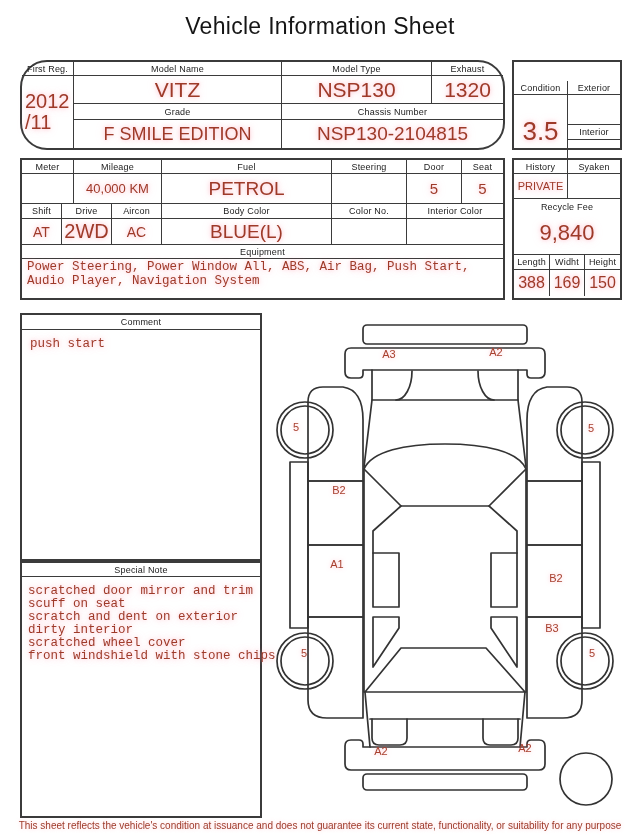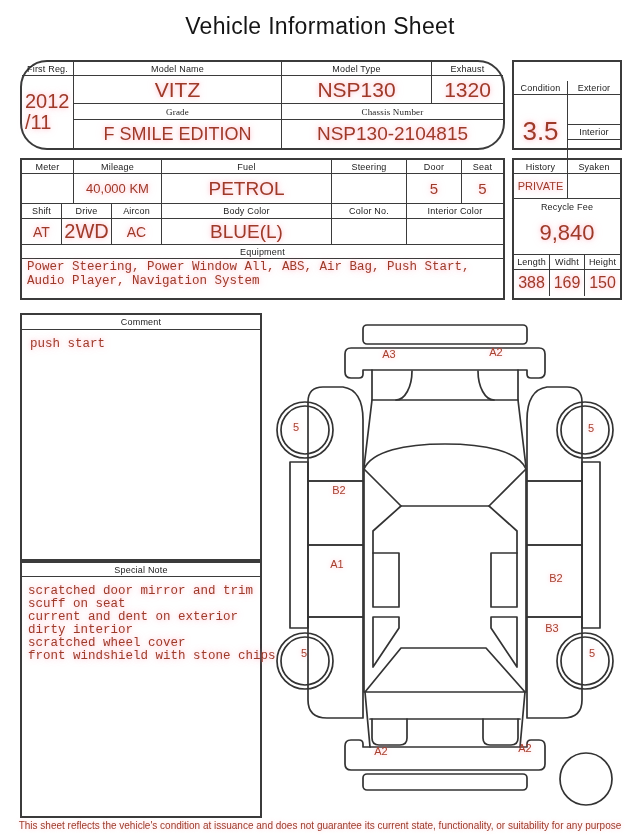--- a/index.html
+++ b/index.html
@@ -56,21 +56,21 @@
         <div class="row bb" style="height:14px;">
           <div class="cell hdr br" style="width:208px;">Model Name</div>
           <div class="cell hdr br" style="width:150px;">Model Type</div>
           <div class="cell hdr" style="flex:1;">Exhaust</div>
         </div>
         <div class="row bb" style="height:28px;">
           <div class="cell val br" style="width:208px;font-size:21px;">VITZ</div>
           <div class="cell val br" style="width:150px;font-size:21px;">NSP130</div>
           <div class="cell val" style="flex:1;font-size:21px;">1320</div>
         </div>
-        <div class="row bb" style="height:16px;font-family:Liberation Serif, serif;">
+        <div class="row bb" style="height:16px;">
           <div class="cell hdr br" style="width:208px;">Grade</div>
           <div class="cell hdr" style="flex:1;">Chassis Number</div>
         </div>
         <div class="row" style="flex:1;">
           <div class="cell val br" style="width:208px;font-size:18px;">F SMILE EDITION</div>
           <div class="cell val" style="flex:1;font-size:19px;">NSP130-2104815</div>
         </div>
       </div>
     </div>
   </div>
@@ -153,21 +153,21 @@
   <div class="box" style="left:20px;top:313px;width:242px;height:248px;">
     <div class="cell hdr bb" style="height:15px;">Comment</div>
     <div class="val freeform" style="font-size:12.5px;padding:7px 8px;white-space:normal;">push start</div>
   </div>
 
   <div class="box" style="left:20px;top:561px;width:242px;height:257px;">
     <div class="cell hdr bb" style="height:14px;">Special Note</div>
     <div class="freeform" style="padding:8px 6px;">
       <div class="val notes-line">scratched door mirror and trim</div>
       <div class="val notes-line">scuff on seat</div>
-      <div class="val notes-line">current and dent on exterior</div>
+      <div class="val notes-line">scratch and dent on exterior</div>
       <div class="val notes-line">dirty interior</div>
       <div class="val notes-line">scratched wheel cover</div>
       <div class="val notes-line">front windshield with stone chips</div>
     </div>
   </div>
 
   <svg class="diagram" width="360" height="500" viewBox="0 0 360 500">
 
     <rect x="88" y="10" width="164" height="19" rx="4"></rect>
 

